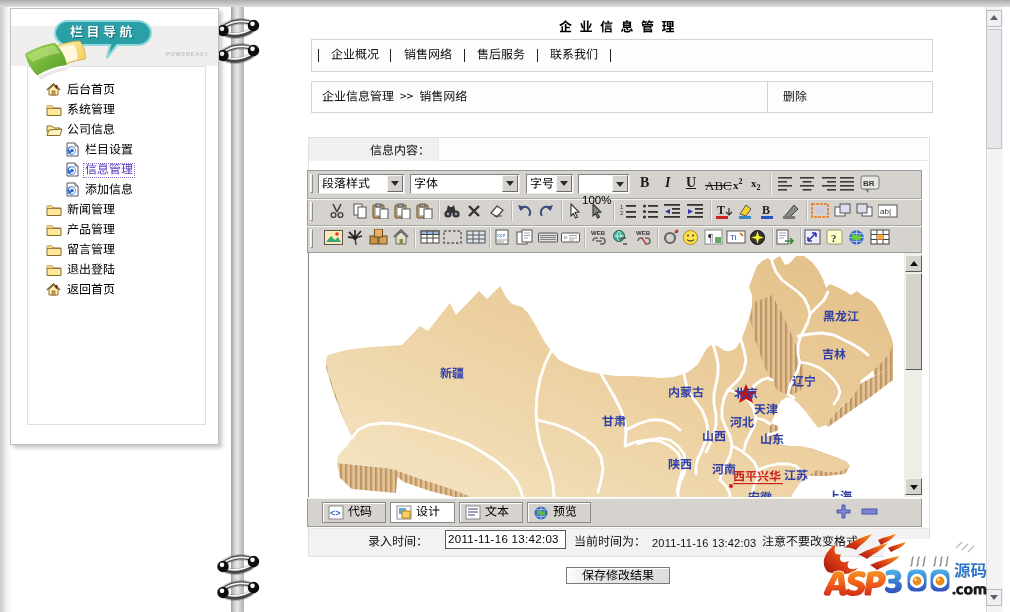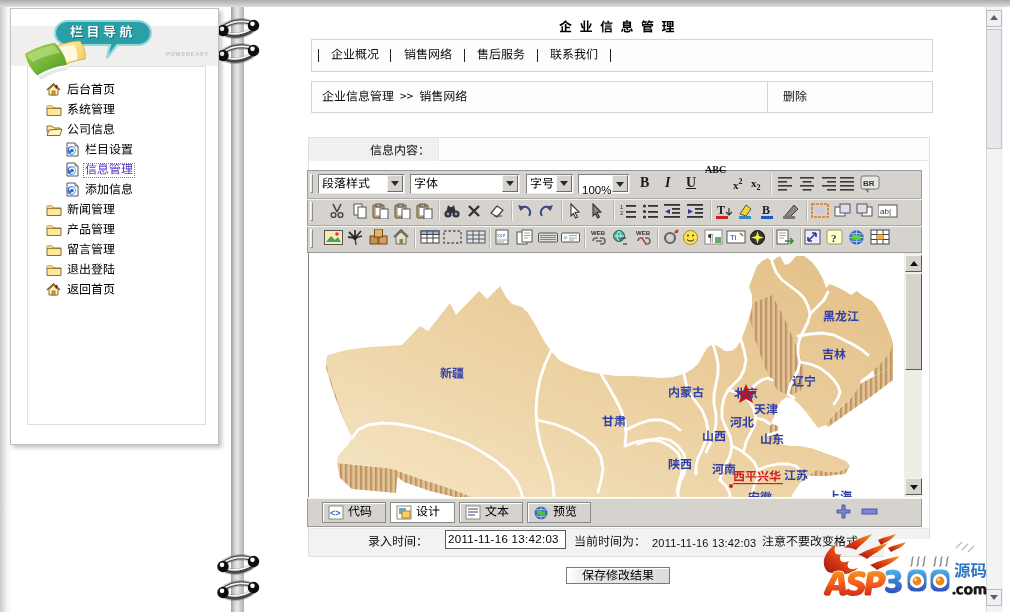--- a/index.html
+++ b/index.html
@@ -271,25 +271,25 @@
     <path d="M0 0 L8 0 L4 5 Z" fill="#2a2a2a"></path>
   </svg>
 <svg style="position:absolute;left:530.0px;top:177px" width="24.0" height="15.8" viewBox="0 0 24.0 15.8">
     <path d="M5.5 6.2L5.5 7.0L0.8 7.0L0.8 7.8L5.5 7.8L5.5 10.4C5.5 10.6 5.5 10.6 5.2 10.6C5.0 10.6 4.2 10.6 3.4 10.6C3.6 10.8 3.8 11.3 3.8 11.5C4.8 11.5 5.5 11.5 5.9 11.4C6.3 11.2 6.5 10.9 6.5 10.4L6.5 7.8L11.2 7.8L11.2 7.0L6.5 7.0L6.5 6.5C7.5 6.0 8.6 5.1 9.3 4.4L8.7 3.9L8.5 3.9L2.8 3.9L2.8 4.8L7.6 4.8C7.0 5.3 6.2 5.9 5.5 6.2ZM5.1 0.7C5.3 1.0 5.5 1.4 5.7 1.7L1.0 1.7L1.0 4.2L1.8 4.2L1.8 2.6L10.1 2.6L10.1 4.2L11.0 4.2L11.0 1.7L6.8 1.7C6.6 1.3 6.3 0.8 6.0 0.4ZM15.1 1.8L20.8 1.8L20.8 3.4L15.1 3.4ZM14.2 1.0L14.2 4.2L21.8 4.2L21.8 1.0ZM12.8 5.3L12.8 6.1L15.2 6.1C15.0 6.9 14.7 7.7 14.4 8.3L20.7 8.3C20.5 9.7 20.3 10.3 20.0 10.6C19.8 10.7 19.7 10.7 19.4 10.7C19.0 10.7 18.2 10.7 17.3 10.6C17.5 10.8 17.6 11.2 17.6 11.4C18.5 11.5 19.3 11.5 19.7 11.5C20.1 11.5 20.4 11.4 20.7 11.2C21.2 10.8 21.5 9.9 21.7 7.9C21.8 7.7 21.8 7.5 21.8 7.5L15.8 7.5L16.2 6.1L23.2 6.1L23.2 5.3Z" fill="#000000"></path>
   </svg>
 <div style="position:absolute;left:578px;top:174px;width:52px;height:20px;background:#ffffff;border:1px solid #828282;border-bottom-color:#e8e8e8;border-right-color:#e8e8e8"></div>
 <div style="position:absolute;left:612px;top:175px;width:16px;height:17px;background:#d6d3ce;border:1px solid #f5f5f0;border-right-color:#6a6a6a;border-bottom-color:#6a6a6a"></div>
 <svg style="position:absolute;left:616px;top:182px" width="9" height="6">
     <path d="M0 0 L8 0 L4 5 Z" fill="#2a2a2a"></path>
   </svg>
-<div style="position:absolute;left:582px;top:184px;font-family:'Liberation Sans',sans-serif;font-size:11.5px;font-weight:400;color:#000000;white-space:nowrap;">100%</div>
+<div style="position:absolute;left:582px;top:194px;font-family:'Liberation Sans',sans-serif;font-size:11.5px;font-weight:400;color:#000000;white-space:nowrap;">100%</div>
 <div style="position:absolute;left:640px;top:175px;font-family:'Liberation Serif',sans-serif;font-size:14px;font-weight:700;color:#1a1a1a;white-space:nowrap;">B</div>
 <div style="position:absolute;left:665px;top:175px;font-family:'Liberation Serif',sans-serif;font-size:14px;font-weight:700;color:#1a1a1a;white-space:nowrap;"><i>I</i></div>
 <div style="position:absolute;left:686px;top:175px;font-family:'Liberation Serif',sans-serif;font-size:14px;font-weight:700;color:#1a1a1a;white-space:nowrap;"><u>U</u></div>
-<div style="position:absolute;left:705px;top:164px;font-family:'Liberation Serif',sans-serif;font-size:10px;font-weight:700;color:#1a1a1a;white-space:nowrap;"><s>ABC</s></div>
+<div style="position:absolute;left:705px;top:178px;font-family:'Liberation Serif',sans-serif;font-size:13px;font-weight:400;color:#1a1a1a;white-space:nowrap;"><s>ABC</s></div>
 <div style="position:absolute;left:733px;top:177px;font-family:'Liberation Serif',sans-serif;font-size:11px;font-weight:700;color:#1a1a1a;white-space:nowrap;">x<sup style="font-size:8px">2</sup></div>
 <div style="position:absolute;left:751px;top:177px;font-family:'Liberation Serif',sans-serif;font-size:11px;font-weight:700;color:#1a1a1a;white-space:nowrap;">x<sub style="font-size:8px">2</sub></div>
 <div style="position:absolute;left:770px;top:174px;width:2px;height:20px;background:#bdbab5;border-right:1px solid #f5f5f0"></div>
 <svg style="position:absolute;left:778px;top:177px" width="15" height="15">
     <rect x="0" y="0" width="14" height="1.6" fill="#3a3a3a"></rect>
     <rect x="0" y="4" width="9" height="1.6" fill="#3a3a3a"></rect>
     <rect x="0" y="8" width="14" height="1.6" fill="#3a3a3a"></rect>
     <rect x="0" y="12" width="9" height="1.6" fill="#3a3a3a"></rect>
   </svg>
 <svg style="position:absolute;left:800px;top:177px" width="15" height="15">

